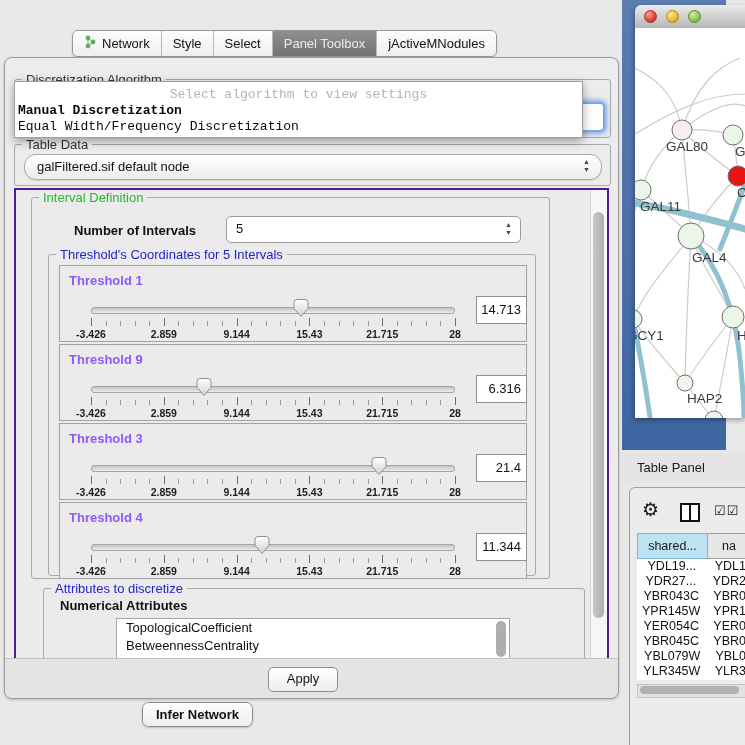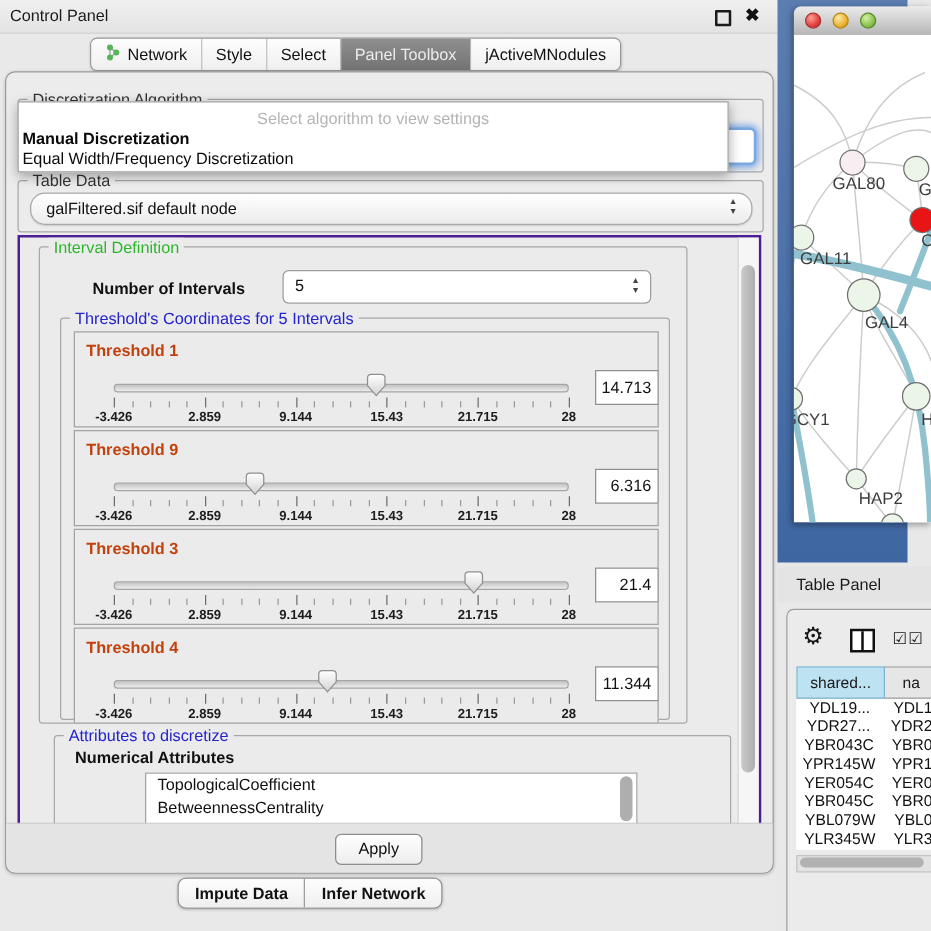--- a/index.html
+++ b/index.html
@@ -23,21 +23,21 @@
               border:1px solid #9c9c9c;border-radius:8px;box-shadow:0 1px 3px rgba(0,0,0,.2);}
   .groupbox{position:absolute;border:1px solid #a8a8a8;border-radius:3px;}
   .grouplabel{position:absolute;top:-8px;left:7px;font-size:13px;color:#333;background:#ececec;padding:0 4px;white-space:nowrap;}
   .grouplabel.green{color:#2db52c;background:#ebebeb;}
   .grouplabel.blue{color:#2323cc;background:#ebebeb;}
   
   .combo-focus{position:absolute;left:18px;top:44px;width:578px;height:26px;border-radius:5px;
                background:#fff;border:2px solid #7aa8e0;box-shadow:0 0 5px 2px rgba(96,150,225,.75);}
   
   .popup{position:absolute;left:9px;top:23px;width:567px;height:55px;background:#fff;
-         border:1px solid #9f9f9f;box-shadow:0 3px 9px rgba(0,0,0,.35);z-index:30;}
+         border:1px solid #9f9f9f;box-shadow:0 3px 9px rgba(0,0,0,.35);z-index:30;font-family:Liberation Mono, monospace;}
   .popup .hint{position:absolute;left:0;right:0;top:5px;text-align:center;font-size:13px;color:#b4b4b4;}
   .popup .opt{position:absolute;left:3px;font-size:13px;color:#0a0a0a;white-space:nowrap;}
   .popup .opt.b{font-weight:bold;top:21px;}
   .popup .opt.r{top:37px;}
   
   .aqua-combo{position:absolute;background:linear-gradient(#ffffff,#ececec);border:1px solid #a9a9a9;
               border-radius:12px;box-shadow:0 1px 1px rgba(0,0,0,.12);}
   .aqua-combo .val{position:absolute;left:12px;top:4px;font-size:13px;color:#111;}
   .updown{position:absolute;right:10px;top:3px;width:9px;font-size:7px;line-height:8px;color:#444;text-align:center;}
   
@@ -46,21 +46,21 @@
   .vscroll{position:absolute;right:0;top:0;width:16px;height:100%;background:#f6f6f6;border-left:1px solid #d4d4d4;}
   .vscroll .thumb{position:absolute;left:2px;top:22px;width:11px;height:406px;border-radius:6px;
                   background:linear-gradient(90deg,#c9c9c9,#aeaeae);}
   
   .spinner{position:absolute;left:194px;top:18px;width:293px;height:25px;background:#fff;
            border:1px solid #9d9d9d;border-radius:5px;}
   .spinner .val{position:absolute;left:9px;top:4px;font-size:13px;color:#111;}
   .spinner .updown{right:7px;top:4px;}
   
   .th-panel{position:absolute;left:10px;width:466px;height:75px;border:1px solid #a3a3a3;background:#ebebeb;}
-  .th-title{position:absolute;left:9px;top:7px;font-size:13px;font-weight:bold;color:#c2410c;}
+  .th-title{position:absolute;left:9px;top:7px;font-size:13px;font-weight:bold;color:#8b5cf6;}
   .valuebox{position:absolute;left:416px;top:30px;width:44px;height:26px;background:#fff;
             border:1px solid #8f8f8f;font-size:13px;color:#111;text-align:right;
             padding-right:5px;line-height:26px;}
   .slider{position:absolute;left:31px;top:30px;width:364px;height:44px;}
   .track{position:absolute;left:0;right:0;top:11px;height:5px;border-radius:3px;
          background:linear-gradient(#c3c3c3,#ececec);border:1px solid #a5a5a5;}
   .thumb-pin{position:absolute;top:2px;width:18px;height:20px;}
   .ticks{position:absolute;left:0;top:22px;width:100%;height:9px;}
   .tick{position:absolute;width:1px;height:5px;top:3px;background:#9a9a9a;}
   .tick.major{height:8px;top:0;background:#6e6e6e;}
@@ -114,25 +114,20 @@
   .hscroll{position:absolute;left:7px;top:196px;width:109px;height:12px;background:#e2e2e2;border:1px solid #c4c4c4;}
   .hscroll .thumb{position:absolute;left:2px;top:1px;width:99px;height:8px;border-radius:4px;background:#b2b2b2;}
 </style>
 </head>
 <body>
 
 <div id="root">
 
   <div class="left">
 
-    <div class="titlebar">
-      <span class="t">Control Panel</span>
-      <div class="float-btn"></div>
-      <div class="close-btn">✖</div>
-    </div>
 
     <div class="toptabs">
       <div class="tab">
         <span>
           <svg width="13" height="14" viewBox="0 0 13 14">
             <line x1="4" y1="3" x2="9" y2="7" stroke="#9a9a9a"></line>
             <line x1="4" y1="11" x2="9" y2="7" stroke="#9a9a9a"></line>
             <line x1="4" y1="3" x2="4" y2="11" stroke="#9a9a9a"></line>
             <circle cx="4" cy="3" r="2.4" fill="#57b557"></circle>
             <circle cx="9" cy="7" r="2.4" fill="#57b557"></circle>
@@ -410,21 +405,20 @@
           <div class="thumb"></div>
         </div>
       </div>
 
       <div class="applybar">
         <div class="apply-btn">Apply</div>
       </div>
     </div>
 
     <div class="bottomtabs">
-      <div class="btab">Impute Data</div>
       <div class="btab">Infer Network</div>
     </div>
   </div>
 
   <div class="net-frame">
     <div class="mac-window">
       <div class="mac-titlebar">
         <div class="light red"></div>
         <div class="light yellow"></div>
         <div class="light green"></div>

